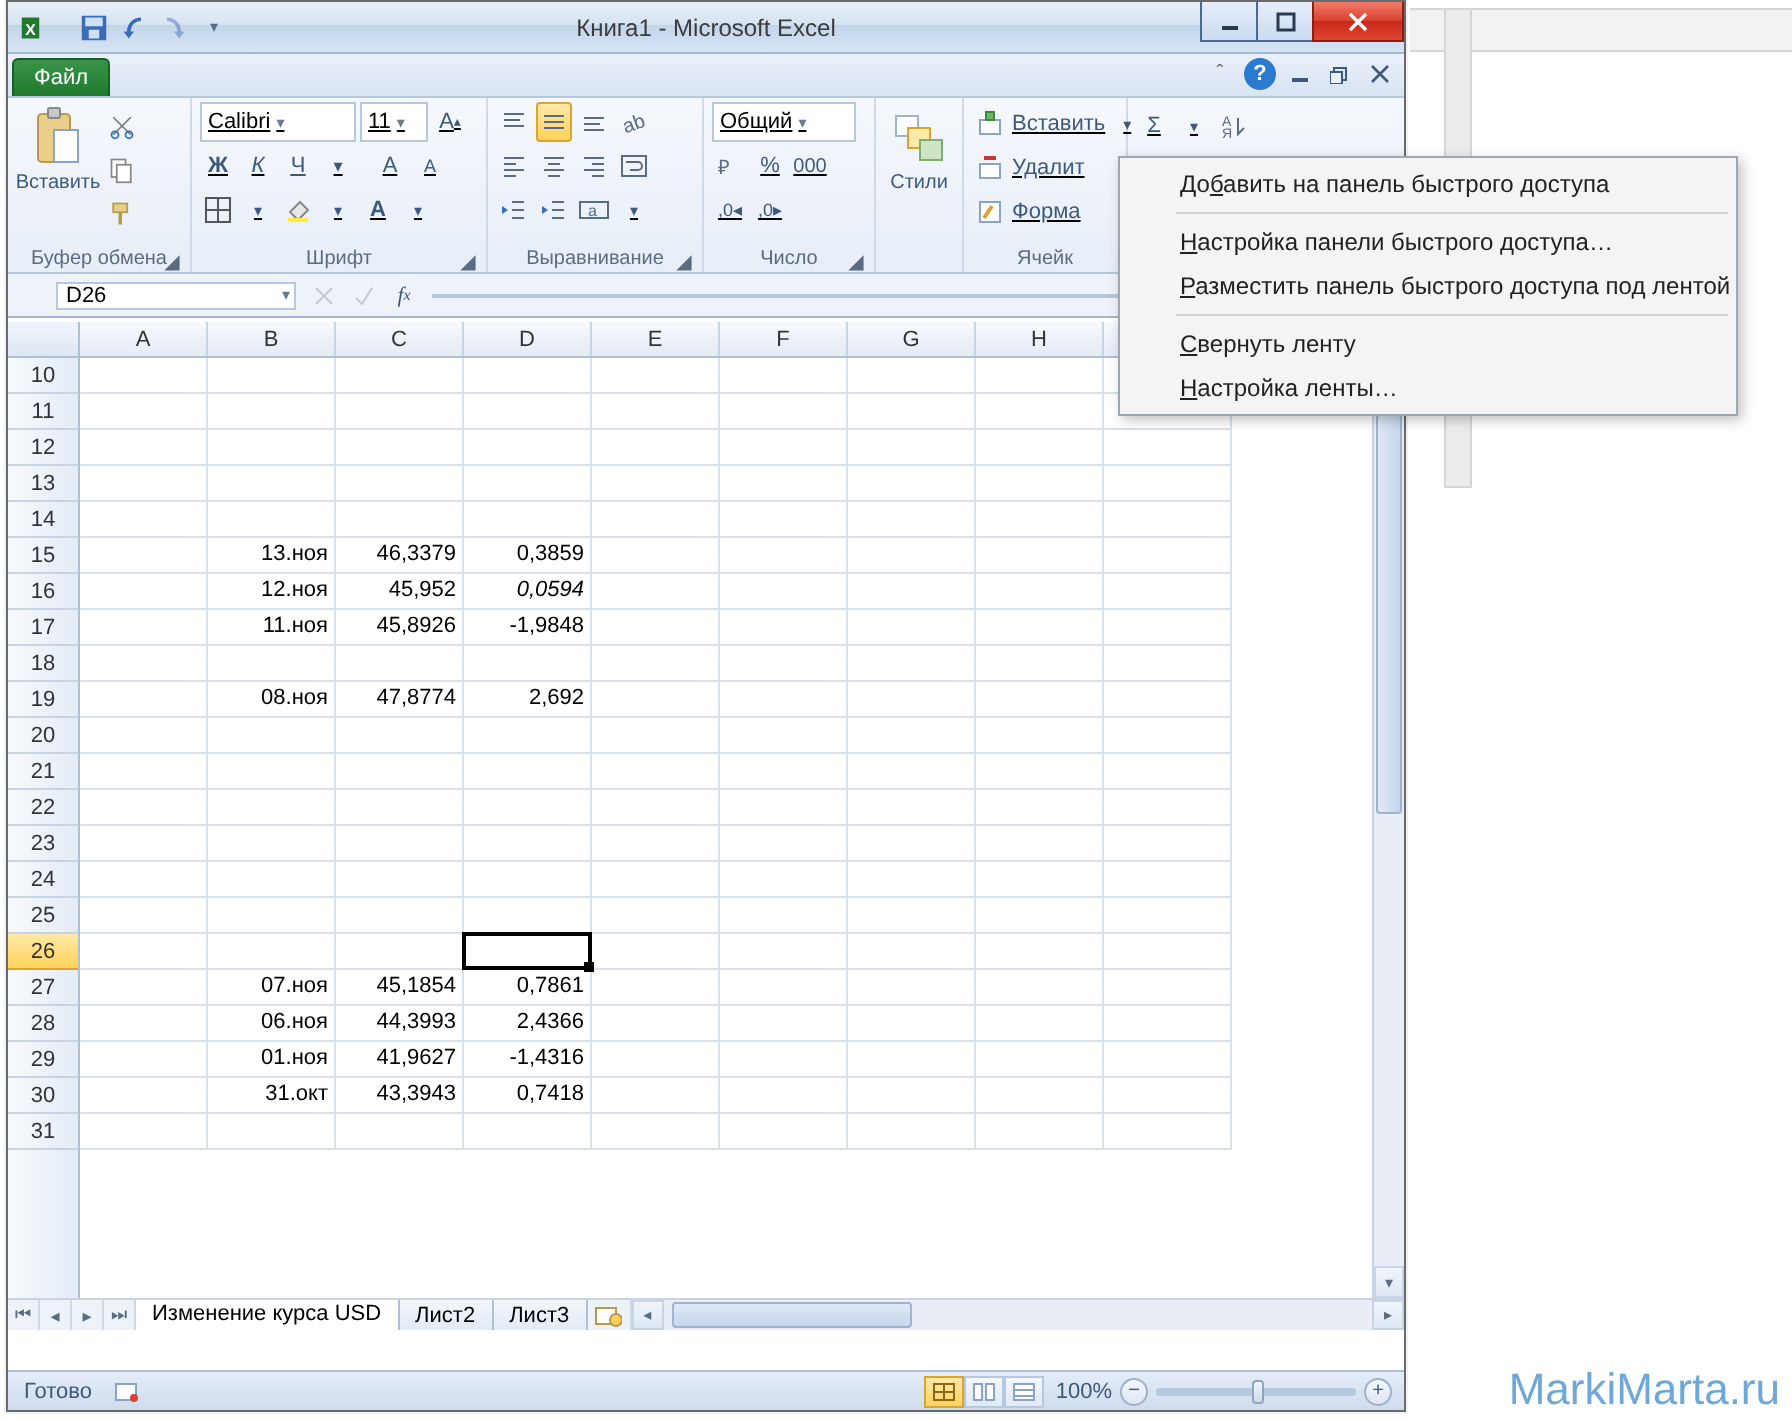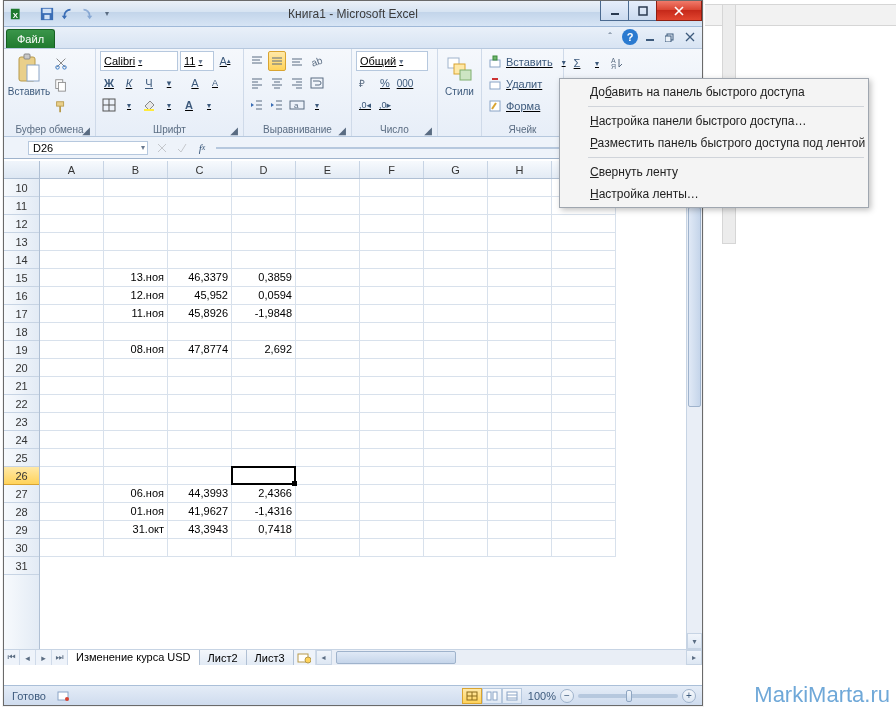--- a/index.html
+++ b/index.html
@@ -666,21 +666,21 @@
             <div class="cell" style="width: 64px;"></div>
             <div class="cell" style="width: 64px;"></div>
             <div class="cell" style="width: 64px;"></div>
             <div class="cell" style="width: 64px;"></div>
             <div class="cell" style="width: 64px;"></div>
           </div>
           <div class="cellrow">
             <div class="cell" style="width: 64px;"></div>
             <div class="cell" style="width: 64px;">12.ноя</div>
             <div class="cell" style="width: 64px;">45,952</div>
-            <div class="cell" style="width: 64px;">0,0594</div>
+            <div class="cell" style="width: 64px; font-style: italic;">0,0594</div>
             <div class="cell" style="width: 64px;"></div>
             <div class="cell" style="width: 64px;"></div>
             <div class="cell" style="width: 64px;"></div>
             <div class="cell" style="width: 64px;"></div>
             <div class="cell" style="width: 64px;"></div>
           </div>
           <div class="cellrow">
             <div class="cell" style="width: 64px;"></div>
             <div class="cell" style="width: 64px;">11.ноя</div>
             <div class="cell" style="width: 64px;">45,8926</div>
@@ -777,20 +777,31 @@
             <div class="cell" style="width: 64px;"></div>
             <div class="cell" style="width: 64px;"></div>
             <div class="cell" style="width: 64px;"></div>
             <div class="cell" style="width: 64px;"></div>
           </div>
           <div class="cellrow">
             <div class="cell" style="width: 64px;"></div>
             <div class="cell" style="width: 64px;"></div>
             <div class="cell" style="width: 64px;"></div>
             <div class="cell" style="width: 64px;"></div>
+            <div class="cell" style="width: 64px;"></div>
+            <div class="cell" style="width: 64px;"></div>
+            <div class="cell" style="width: 64px;"></div>
+            <div class="cell" style="width: 64px;"></div>
+            <div class="cell" style="width: 64px;"></div>
+          </div>
+          <div class="cellrow">
+            <div class="cell" style="width: 64px;"></div>
+            <div class="cell" style="width: 64px;">07.ноя</div>
+            <div class="cell" style="width: 64px;">45,1854</div>
+            <div class="cell" style="width: 64px;">0,7861</div>
             <div class="cell" style="width: 64px;"></div>
             <div class="cell" style="width: 64px;"></div>
             <div class="cell" style="width: 64px;"></div>
             <div class="cell" style="width: 64px;"></div>
             <div class="cell" style="width: 64px;"></div>
           </div>
           <div class="cellrow">
             <div class="cell" style="width: 64px;"></div>
             <div class="cell" style="width: 64px;">06.ноя</div>
             <div class="cell" style="width: 64px;">44,3993</div>

